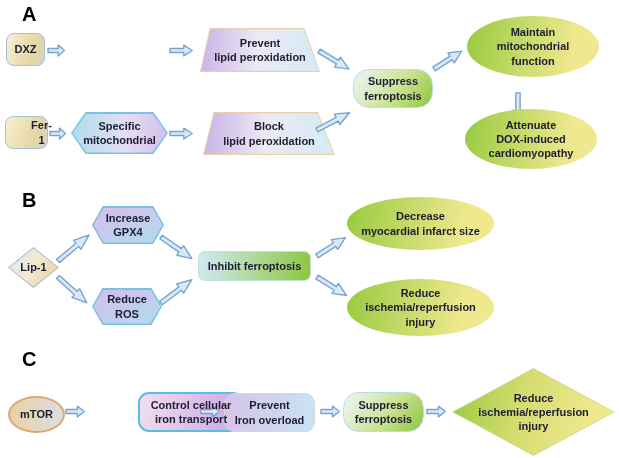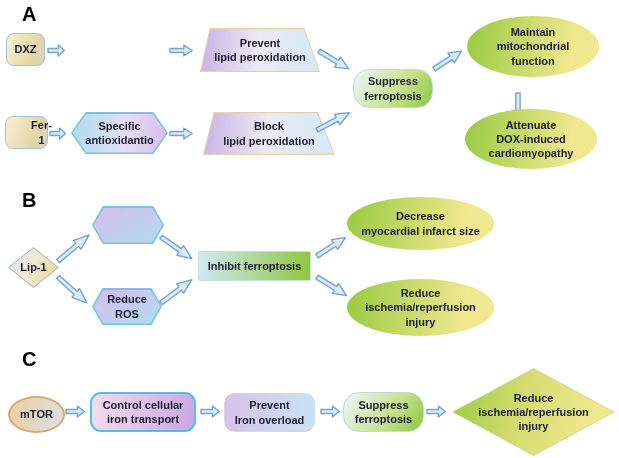--- a/index.html
+++ b/index.html
@@ -38,35 +38,35 @@
   .hex>.fill{inset:1.5px;clip-path:polygon(15% 0,85% 0,100% 50%,85% 100%,15% 100%,0 50%);}
   .hex-a>.fill{background:linear-gradient(95deg,var(--c-hex_blue),#e3def2 55%,var(--c-hex_purple));}
   .hex-b>.fill{background:linear-gradient(155deg,var(--c-hex_purple),var(--c-hex_blue));}
   
   .trap{background:var(--c-trap_border);clip-path:polygon(8% 0,87% 0,100% 100%,0 100%);}
   .trap>.fill{inset:1.2px;clip-path:polygon(8% 0,87% 0,100% 100%,0 100%);
     background:linear-gradient(93deg,var(--c-trap_purple),#eceaf4 48%,var(--c-trap_blue));}
   
   .greenbox-a{border-radius:16px;border:1px solid #b9dce9;
     background:linear-gradient(125deg,var(--c-suppress_light),#c8e18e 58%,var(--c-green));}
-  .greenbox-b{border-radius:2px;border:1px solid #c4e2d2;
+  .greenbox-b{border-radius:7px;border:1px solid #c4e2d2;
     background:linear-gradient(95deg,var(--c-box_blue),var(--c-green));}
   
   .ellipse{border-radius:50%;background:linear-gradient(100deg,var(--c-ellipse_green),var(--c-yellow) 78%);}
   
   .diamond{clip-path:polygon(50% 0,100% 50%,50% 100%,0 50%);background:var(--c-diamond_border);}
   .diamond>.fill{inset:1.2px;clip-path:polygon(50% 0,100% 50%,50% 100%,0 50%);}
   .diamond-lip{background:#9db6ca;}
   .diamond-lip>.fill{background:linear-gradient(115deg,#dfe9f0 8%,#f3ead0 48%,#e5cf97);}
   .diamond-c>.fill{background:linear-gradient(105deg,var(--c-ellipse_green),#d4dc6e 42%,var(--c-yellow) 82%);}
   
   .mtor{border-radius:50%;border:2px solid var(--c-mtor_border);
     background:linear-gradient(100deg,var(--c-mtor_tan),var(--c-mtor_gray));}
   .cbox{border-radius:11px;border:2px solid var(--c-control_border);
-    background:linear-gradient(100deg,var(--c-control_pink),var(--c-control_purple));}
+    background:linear-gradient(100deg,var(--c-control_pink),var(--c-control_purple));margin-left:48px;}
   .pbox{border-radius:10px;border:1px solid #d9d3e2;
     background:linear-gradient(95deg,var(--c-prevent_purple),var(--c-prevent_blue));}
   
   .arrow{position:absolute;height:13px;overflow:visible;transform-origin:0 50%;}
   .arrow polygon{
     fill:var(--c-arrow_fill);stroke:var(--c-arrow_stroke);stroke-width:1.4;
     vector-effect:non-scaling-stroke;stroke-linejoin:round;
   }
 </style>
 </head>
@@ -103,21 +103,21 @@
     <span class="txt">Fer-1</span>
   </div>
 
   <svg class="arrow" viewBox="0 0 60 36" preserveAspectRatio="none" style="left:50px;top:127px;width:16px;">
       <polygon points="0,12.5 36,12.5 36,3 58,18 36,33 36,23.5 0,23.5"></polygon>
     </svg>
 
   <div class="node hex hex-a" style="left:71px;top:112px;width:97px;height:42px;">
     <div class="fill"></div>
     <span class="txt">Specific
-antioxidantio</span>
+mitochondrial</span>
   </div>
 
   <svg class="arrow" viewBox="0 0 60 36" preserveAspectRatio="none" style="left:170px;top:127px;width:23px;">
       <polygon points="0,12.5 36,12.5 36,3 58,18 36,33 36,23.5 0,23.5"></polygon>
     </svg>
 
   <div class="node trap" style="left:203px;top:112px;width:132px;height:43px;justify-content:center;">
     <div class="fill"></div>
     <span class="txt">Block
 lipid peroxidation</span>
@@ -161,20 +161,22 @@
 
   <svg class="arrow" viewBox="0 0 60 36" preserveAspectRatio="none" style="left:58px;top:254px;width:42px;height:14px;transform:rotate(-40deg);">
       <polygon points="0,12.5 36,12.5 36,3 58,18 36,33 36,23.5 0,23.5"></polygon>
     </svg>
   <svg class="arrow" viewBox="0 0 60 36" preserveAspectRatio="none" style="left:58px;top:270px;width:40px;height:14px;transform:rotate(42deg);">
       <polygon points="0,12.5 36,12.5 36,3 58,18 36,33 36,23.5 0,23.5"></polygon>
     </svg>
 
   <div class="node hex hex-b" style="left:92px;top:206px;width:72px;height:38px;">
     <div class="fill"></div>
+    <span class="txt">Increase
+GPX4</span>
   </div>
 
   <div class="node hex hex-b" style="left:92px;top:288px;width:70px;height:37px;">
     <div class="fill"></div>
     <span class="txt">Reduce
 ROS</span>
   </div>
 
   <svg class="arrow" viewBox="0 0 60 36" preserveAspectRatio="none" style="left:161px;top:230px;width:39px;height:14px;transform:rotate(35deg);">
       <polygon points="0,12.5 36,12.5 36,3 58,18 36,33 36,23.5 0,23.5"></polygon>

